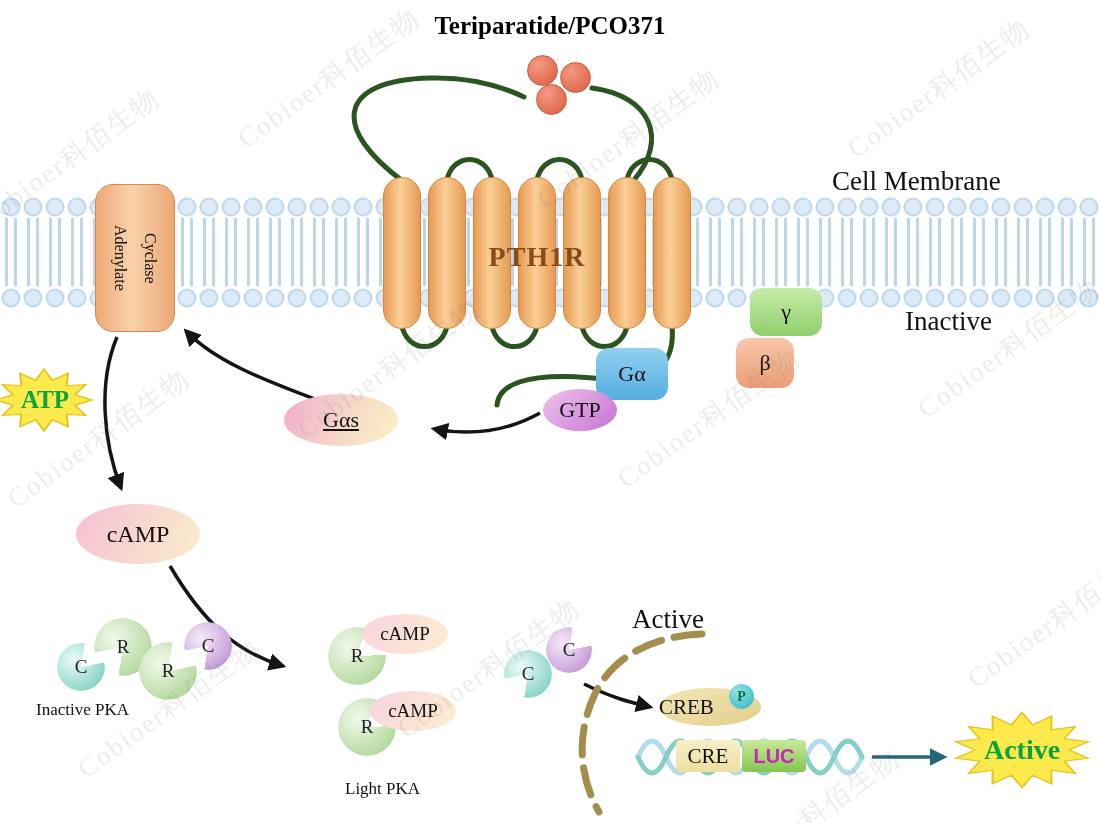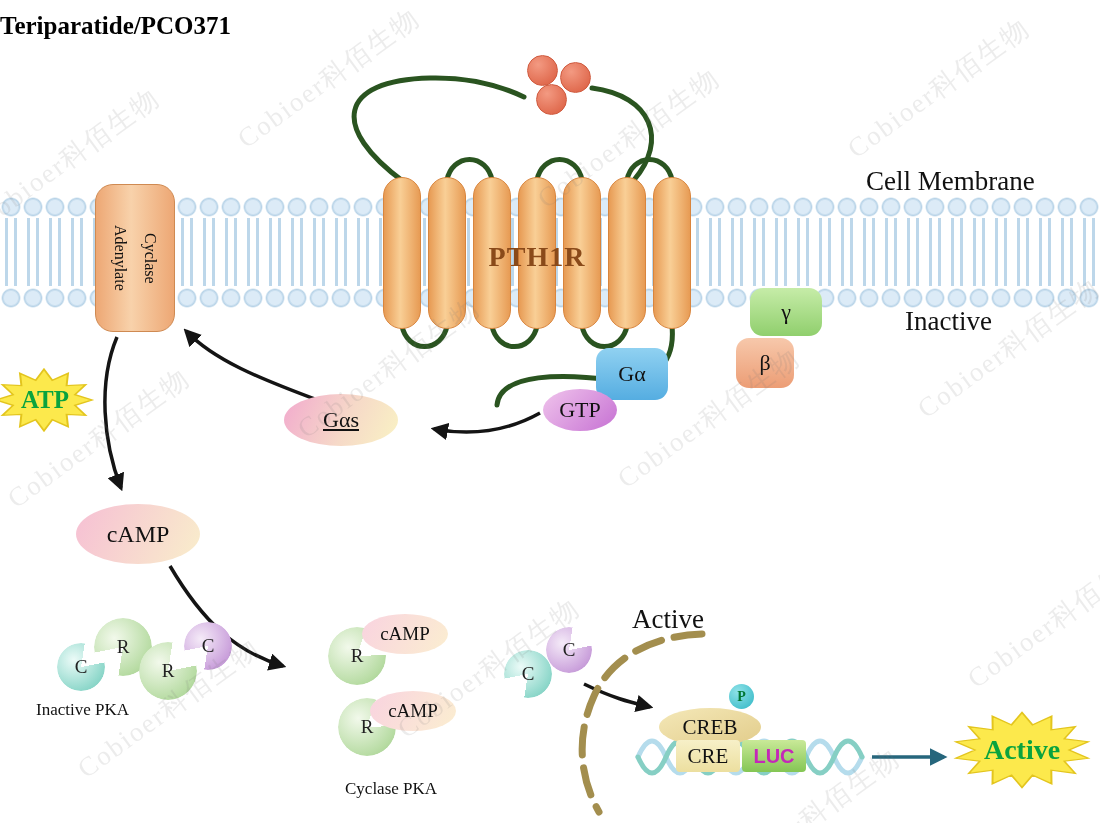--- a/index.html
+++ b/index.html
@@ -18,21 +18,21 @@
   .tails { position:absolute; left:0; width:1100px; height:34px; z-index:1;
     background-image: repeating-linear-gradient(90deg,
       rgba(0,0,0,0) 0px, rgba(0,0,0,0) 5px, #bdd7ea 5px, #bdd7ea 8px,
       rgba(0,0,0,0) 8px, rgba(0,0,0,0) 14px, #bdd7ea 14px, #bdd7ea 17px,
       rgba(0,0,0,0) 17px, rgba(0,0,0,0) 22px); }
 
   svg.lines { position:absolute; left:0; top:0; z-index:2; }
 
   
   .big-label { position:absolute; z-index:4; font-size:27px; color:#111; }
-  .title { position:absolute; top:12px; left:0; width:1100px; 
+  .title { position:absolute; top:12px; left:0; width:1100px; text-align:center;
            font-weight:bold; font-size:25px; color:#000; z-index:4; }
 
   
   .helix { position:absolute; top:177px; width:38px; height:152px; border-radius:19px; z-index:3;
     background:linear-gradient(90deg,#e79b54,#f9cf96 45%,#e79b54);
     border:1.5px solid #d9853d; }
   .pth1r { position:absolute; left:462px; top:241px; width:150px; text-align:center; z-index:4;
     font-weight:bold; font-size:28px; color:#8a4a1a; letter-spacing:1px; }
 
   .ligand { position:absolute; width:31px; height:31px; border-radius:50%; z-index:3;
@@ -74,23 +74,23 @@
   .pac-purple { --bg:radial-gradient(circle at 35% 35%, #f5ebf8, #cba2dc 70%, #b184c8); }
   .pac-green  { --bg:radial-gradient(circle at 35% 35%, #f2f9eb, #b8dca4 70%, #9cc985); }
 
   .camp-badge { position:absolute; z-index:4; width:86px; height:40px; border-radius:50%;
     background:linear-gradient(120deg,#f9d3e0,#fbeed0); display:flex; align-items:center;
     justify-content:center; font-size:19px; color:#111; }
 
   .pka-label { position:absolute; z-index:4; font-size:17px; color:#111; }
 
   
-  .creb { position:absolute; left:659px; top:708px; width:102px; height:38px; border-radius:50%;
+  .creb { position:absolute; left:659px; top:688px; width:102px; height:38px; border-radius:50%;
     z-index:3; background:linear-gradient(160deg,#f4e8b8,#e2cc8a); display:flex; align-items:center;
-    justify-content:center; font-size:21px; color:#111; }
+    justify-content:flex-start; font-size:21px; color:#111; }
   .pcirc { position:absolute; left:729px; top:684px; width:25px; height:25px; border-radius:50%;
     z-index:4; background:radial-gradient(circle at 35% 30%, #8fe2e8, #2fb6c4); display:flex;
     align-items:center; justify-content:center; font-size:14px; color:#073; font-weight:bold; }
   .cre-box { position:absolute; left:676px; top:740px; width:64px; height:32px; z-index:4;
     background:linear-gradient(180deg,#f7f0c8,#ecdf9f); border-radius:4px; display:flex;
     align-items:center; justify-content:center; font-size:21px; color:#111; }
   .luc-box { position:absolute; left:742px; top:740px; width:64px; height:32px; z-index:4;
     background:linear-gradient(180deg,#c9e998,#84c654); border-radius:4px; display:flex;
     align-items:center; justify-content:center; font-size:20px; font-weight:bold; color:#c428b8;
     font-family:"Liberation Sans", sans-serif; }
@@ -153,21 +153,21 @@
   <g stroke-width="5" fill="none" stroke-linecap="round">
     <path stroke="#b5dcec" d="M 638,757 Q 652,725 666,757 Q 680,789 694,757 Q 708,725 722,757 Q 736,789 750,757 Q 764,725 778,757 Q 792,789 806,757 Q 820,725 834,757 Q 848,789 862,757"></path>
     <path stroke="#86cfc4" d="M 638,757 Q 652,789 666,757 Q 680,725 694,757 Q 708,789 722,757 Q 736,725 750,757 Q 764,789 778,757 Q 792,725 806,757 Q 820,789 834,757 Q 848,725 862,757"></path>
   </g>
 
   <polygon transform="translate(44,400) scale(1,0.64)" fill="#fce94c" stroke="#e3c51e" stroke-width="2" points="0.0,-48.0 8.3,-30.9 24.0,-41.6 22.6,-22.6 41.6,-24.0 30.9,-8.3 48.0,0.0 30.9,8.3 41.6,24.0 22.6,22.6 24.0,41.6 8.3,30.9 0.0,48.0 -8.3,30.9 -24.0,41.6 -22.6,22.6 -41.6,24.0 -30.9,8.3 -48.0,0.0 -30.9,-8.3 -41.6,-24.0 -22.6,-22.6 -24.0,-41.6 -8.3,-30.9"></polygon>
   <polygon transform="translate(1022,750) scale(1,0.55)" fill="#fce94c" stroke="#e3c51e" stroke-width="2" points="0.0,-68.0 10.5,-45.8 29.5,-61.3 29.3,-36.7 53.2,-42.4 42.3,-20.4 66.3,-15.1 47.0,0.0 66.3,15.1 42.3,20.4 53.2,42.4 29.3,36.7 29.5,61.3 10.5,45.8 0.0,68.0 -10.5,45.8 -29.5,61.3 -29.3,36.7 -53.2,42.4 -42.3,20.4 -66.3,15.1 -47.0,0.0 -66.3,-15.1 -42.3,-20.4 -53.2,-42.4 -29.3,-36.7 -29.5,-61.3 -10.5,-45.8"></polygon>
 </svg>
 
 <div class="title">Teriparatide/PCO371</div>
-<div class="big-label" style="left:866px; top:166px;">Cell Membrane</div>
+<div class="big-label" style="left:832px; top:166px;">Cell Membrane</div>
 <div class="big-label" style="left:905px; top:306px;">Inactive</div>
 
 <div class="ligand" style="left:527px; top:55px;"></div>
 <div class="ligand" style="left:560px; top:62px;"></div>
 <div class="ligand" style="left:536px; top:84px;"></div>
 
 <div class="helix" style="left:383px;"></div>
 <div class="helix" style="left:428px;"></div>
 <div class="helix" style="left:473px;"></div>
 <div class="helix" style="left:518px;"></div>
@@ -223,21 +223,21 @@
   </div>
 <div class="camp-badge" style="left:362px; top:614px;">
     <span>cAMP</span>
   </div>
 <div class="pac pac-green" style="left:338px; top:698px; width:58px; height:58px; --m:18deg;">
     <span>R</span>
   </div>
 <div class="camp-badge" style="left:370px; top:691px;">
     <span>cAMP</span>
   </div>
-<div class="pka-label" style="left:345px; top:779px;">Cyclase PKA</div>
+<div class="pka-label" style="left:345px; top:779px;">Light PKA</div>
 
 <div class="pac pac-teal" style="left:504px; top:650px; width:48px; height:48px; --m:189deg;">
     <span>C</span>
   </div>
 <div class="pac pac-purple" style="left:546px; top:627px; width:46px; height:46px; --m:9deg;">
     <span>C</span>
   </div>
 
 <div class="big-label" style="left:632px; top:604px;">Active</div>
 <div class="creb">

